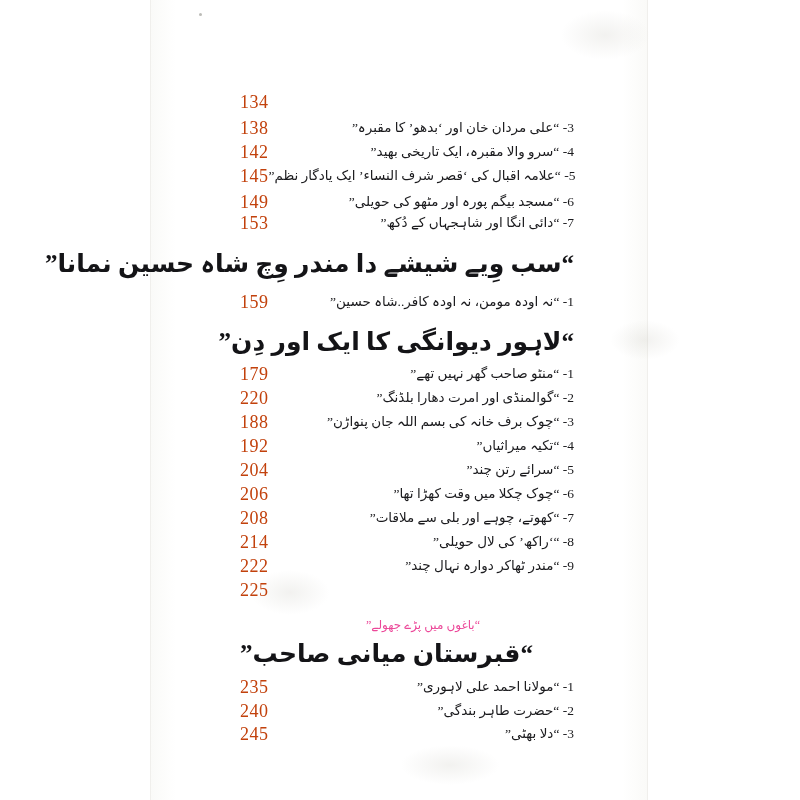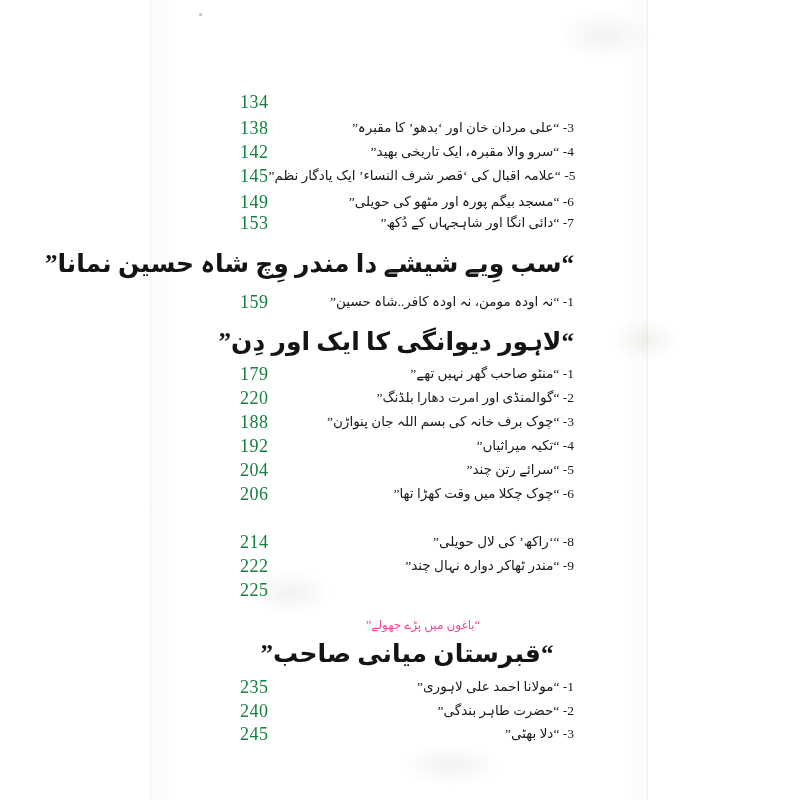--- a/index.html
+++ b/index.html
@@ -13,30 +13,30 @@
     background:linear-gradient(90deg,#fafaf8 0%,#ffffff 5%,#ffffff 95%,#fafaf8 100%);
     border-left:1px solid #f0efec;border-right:1px solid #f0efec;
   }
   .smudge{position:absolute;background:radial-gradient(ellipse at center,rgba(190,188,178,0.20),rgba(190,188,178,0) 70%);border-radius:50%;}
   .speck{position:absolute;width:3px;height:3px;border-radius:50%;background:#8d8d87;opacity:.6;}
   .row{
     position:absolute;left:240px;width:334px;height:22px;
     display:flex;justify-content:space-between;align-items:center;
   }
   .pnum{
-    font-family:"Liberation Serif",serif;font-size:18px;color:#15803d;
+    font-family:"Liberation Serif",serif;font-size:18px;color:#c2410c;
     letter-spacing:.5px;line-height:22px;
   }
   .title{
     font-family:"Liberation Serif","DejaVu Sans",sans-serif;
     font-size:13.5px;color:#1a1a1d;white-space:nowrap;line-height:22px;
   }
   .heading{
     position:absolute;left:240px;width:334px;height:36px;line-height:36px;
-    text-align:center;white-space:nowrap;
+    text-align:left;white-space:nowrap;
     font-family:"Liberation Serif","DejaVu Sans",sans-serif;
     font-weight:bold;font-size:25px;color:#141417;
   }
   .kicker{
     position:absolute;left:240px;width:240px;height:20px;line-height:20px;
     text-align:right;white-space:nowrap;
     font-family:"Liberation Serif","DejaVu Sans",sans-serif;
     font-size:12px;color:#ec4899;
   }
 </style>
@@ -101,20 +101,24 @@
     <span class="title" dir="rtl">4- “تکیہ میراثیاں”</span>
   </div>
   <div class="row" style="top:459px">
     <span class="pnum">204</span>
     <span class="title" dir="rtl">5- “سرائے رتن چند”</span>
   </div>
   <div class="row" style="top:483px">
     <span class="pnum">206</span>
     <span class="title" dir="rtl">6- “چوک چکلا میں وقت کھڑا تھا”</span>
   </div>
+  <div class="row" style="top:507px">
+    <span class="pnum">208</span>
+    <span class="title" dir="rtl">7- “کھوتے، چوہے اور بلی سے ملاقات”</span>
+  </div>
   <div class="row" style="top:531px">
     <span class="pnum">214</span>
     <span class="title" dir="rtl">8- “‘راکھ’ کی لال حویلی”</span>
   </div>
   <div class="row" style="top:555px">
     <span class="pnum">222</span>
     <span class="title" dir="rtl">9- “مندر ٹھاکر دوارہ نہال چند”</span>
   </div>
   <div class="row" style="top:579px">
     <span class="pnum">225</span>

